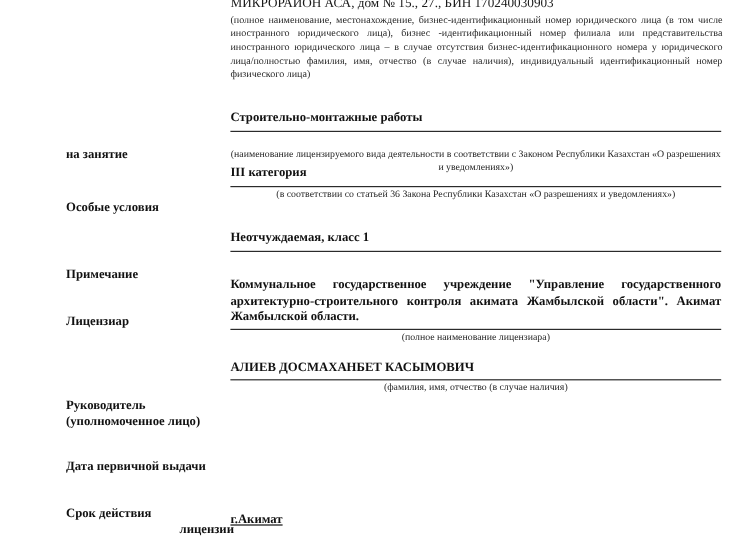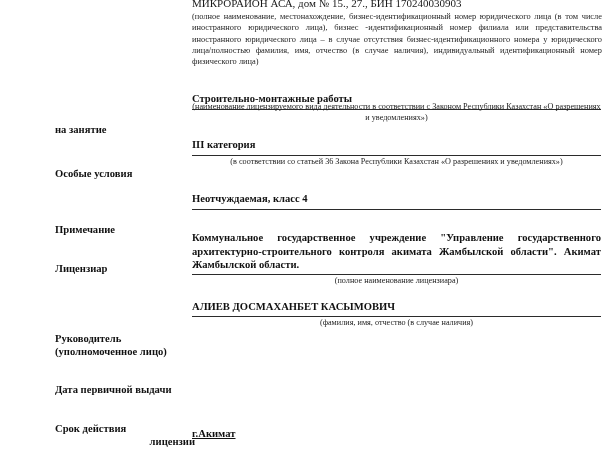--- a/index.html
+++ b/index.html
@@ -108,29 +108,29 @@
 
 <div class="page">
 
   <div class="abs header-line">МИКРОРАЙОН АСА, дом № 15., 27., БИН 170240030903</div>
 
   <div class="abs header-note">(полное наименование, местонахождение, бизнес-идентификационный номер юридического лица (в том числе иностранного юридического лица), бизнес -идентификационный номер филиала или представительства иностранного юридического лица – в случае отсутствия бизнес-идентификационного номера у юридического лица/полностью фамилия, имя, отчество (в случае наличия), индивидуальный идентификационный номер физического лица)</div>
 
   <div class="abs label" style="top:92px;">на занятие</div>
   <div class="abs value" style="top:92px;">Строительно-монтажные работы</div>
   <div class="abs rule" style="top:109px;"></div>
-  <div class="abs caption" style="top:102px;">(наименование лицензируемого вида деятельности в соответствии с Законом Республики Казахстан «О разрешениях и уведомлениях»)</div>
+  <div class="abs caption" style="top:124px;">(наименование лицензируемого вида деятельности в соответствии с Законом Республики Казахстан «О разрешениях и уведомлениях»)</div>
 
   <div class="abs label" style="top:136px;">Особые условия</div>
   <div class="abs value" style="top:138px;">III категория</div>
   <div class="abs rule" style="top:155px;"></div>
   <div class="abs caption" style="top:157px;">(в соответствии со статьей 36 Закона Республики Казахстан «О разрешениях и уведомлениях»)</div>
 
   <div class="abs label" style="top:192px;">Примечание</div>
-  <div class="abs value" style="top:192px;">Неотчуждаемая, класс 4</div>
+  <div class="abs value" style="top:192px;">Неотчуждаемая, класс 1</div>
   <div class="abs rule" style="top:209px;"></div>
 
   <div class="abs label" style="top:231px;">Лицензиар</div>
   <div class="abs value justified" style="top:231px;">Коммунальное государственное учреждение "Управление государственного архитектурно-строительного контроля акимата Жамбылской области". Акимат Жамбылской области.</div>
   <div class="abs rule" style="top:274px;"></div>
   <div class="abs caption" style="top:276px;">(полное наименование лицензиара)</div>
 
   <div class="abs label" style="top:301px;">Руководитель</div>
   <div class="abs label" style="top:314px;">(уполномоченное лицо)</div>
   <div class="abs value" style="top:300px;">АЛИЕВ ДОСМАХАНБЕТ КАСЫМОВИЧ</div>

